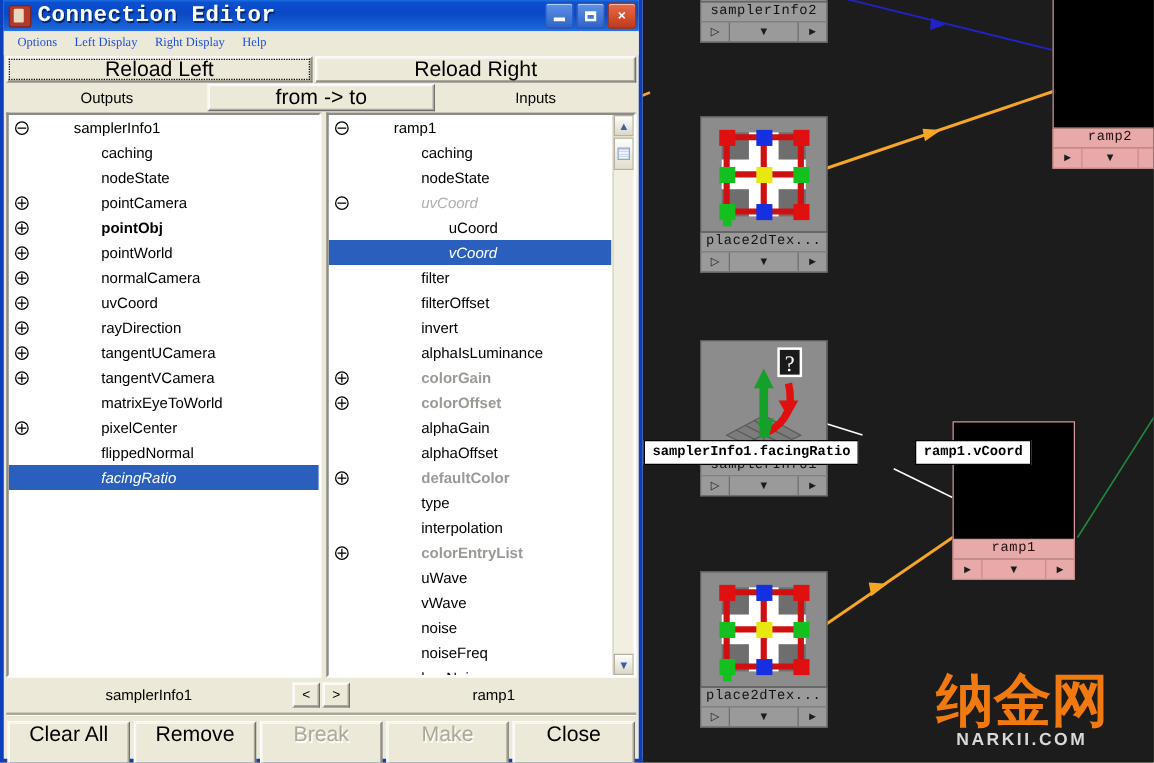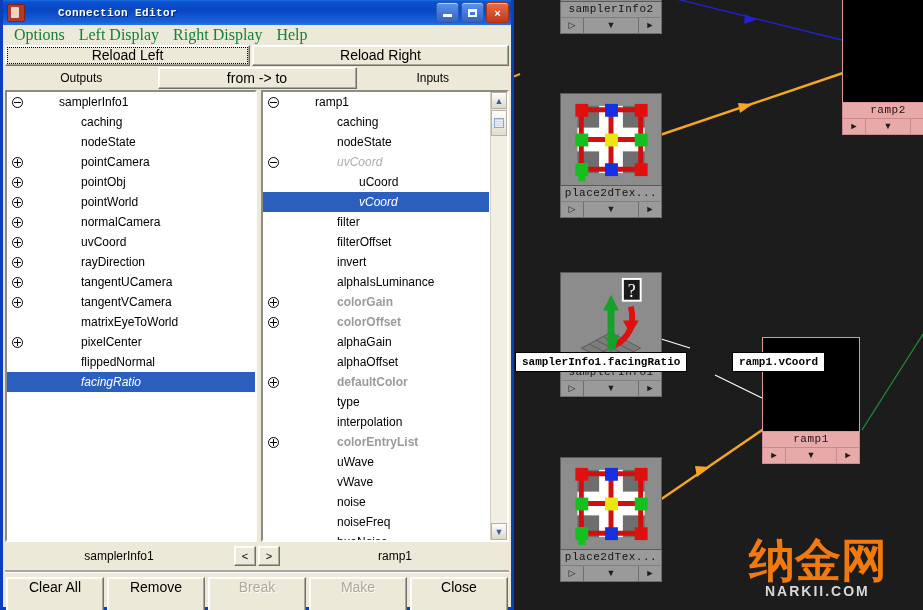--- a/index.html
+++ b/index.html
@@ -91,65 +91,65 @@
   .title-icon{
     width:16px;height:16px;background:#b33a2a;border:1px solid #7c2318;
     border-radius:2px;margin-right:5px;position:relative;flex:none;
   }
   .title-icon:after{
     content:"";position:absolute;left:3px;top:2px;width:8px;height:11px;
     background:#e8d8c0;border-radius:1px;
   }
   .title-text{
     color:#fff;font-family:"Liberation Mono", monospace;font-weight:bold;
-    font-size:11px;letter-spacing:.4px;text-shadow:1px 1px 0 #00246b;
-    flex:1;white-space:nowrap;overflow:hidden;margin-left:28px;
+    font-size:18px;letter-spacing:.4px;text-shadow:1px 1px 0 #00246b;
+    flex:1;white-space:nowrap;overflow:hidden;
   }
   .win-btns{display:flex;gap:2px;align-items:center;}
   .wb{
     width:21px;height:19px;border:1px solid #2a59b8;border-radius:3px;
     display:flex;align-items:center;justify-content:center;
     color:#fff;font-size:11px;font-weight:bold;font-family:"Liberation Sans",sans-serif;
     background:linear-gradient(#5d92e8,#2f63c8);
     box-shadow:inset 0 1px 0 rgba(255,255,255,.55);
   }
   .wb.close{background:linear-gradient(#e86c4a,#c03a1c);border-color:#a8340f;}
   .wb .bar{display:block;width:9px;height:3px;background:#fff;margin-top:6px;}
   .wb .sq{display:block;width:9px;height:8px;border:2px solid #fff;border-top-width:3px;box-sizing:border-box;}
 
   
   .menubar{
     height:19px;display:flex;align-items:center;background:#ece9d8;
     padding-left:4px;
   }
   .menuitem{
-    padding:1px 7px;color:#15803d;font-size:16px;line-height:15px;
+    padding:1px 7px;color:#1d4ed8;font-size:10px;line-height:15px;
     font-family:"Liberation Serif", serif;
   }
 
   
   .reload-row{display:flex;padding:1px 2px 0 2px;gap:2px;}
   .btn{
     background:#ece9d8;border:1px solid #ffffff;
     border-right-color:#6f6f6f;border-bottom-color:#6f6f6f;
     box-shadow:inset -1px -1px 0 #aca899, inset 1px 1px 0 #fbfaf6;
-    text-align:center;font-size:14px;line-height:19px;height:21px;
+    text-align:center;font-size:17px;line-height:19px;height:21px;
     color:#000;box-sizing:border-box;font-family:"Liberation Sans",sans-serif;
   }
   .btn.focus{outline:1px dotted #000;outline-offset:-3px;}
   .btn.dis{color:#aca899;text-shadow:1px 1px 0 #ffffff;}
 
   
   .hdr-row{display:flex;align-items:center;height:24px;padding:0 2px;}
   .hdr-lbl{
     flex:1;text-align:center;font-size:12px;color:#000;
     font-family:"Liberation Sans",sans-serif;
   }
   .hdr-mid{
-    width:199px;height:22px;line-height:20px;
+    width:182px;height:22px;line-height:20px;
   }
 
   
   .panes{display:flex;padding:0 2px;gap:4px;height:452px;box-sizing:border-box;}
   .pane{
     position:relative;background:#fff;
     border:2px solid;border-color:#8d8b82 #ffffff #ffffff #8d8b82;
     box-sizing:border-box;overflow:hidden;
   }
   .pane-l{width:253px;}
@@ -430,21 +430,21 @@
             </div>
             <div class="trow">
               <span class="tx" style="left: 74px;">nodeState</span>
             </div>
             <div class="trow">
               <span class="exp plus"></span>
               <span class="tx" style="left: 74px;">pointCamera</span>
             </div>
             <div class="trow">
               <span class="exp plus"></span>
-              <span class="tx" style="left: 74px;">pointObj</span>
+              <span class="tx" style="left: 74px; font-weight: bold;">pointObj</span>
             </div>
             <div class="trow">
               <span class="exp plus"></span>
               <span class="tx" style="left: 74px;">pointWorld</span>
             </div>
             <div class="trow">
               <span class="exp plus"></span>
               <span class="tx" style="left: 74px;">normalCamera</span>
             </div>
             <div class="trow">

